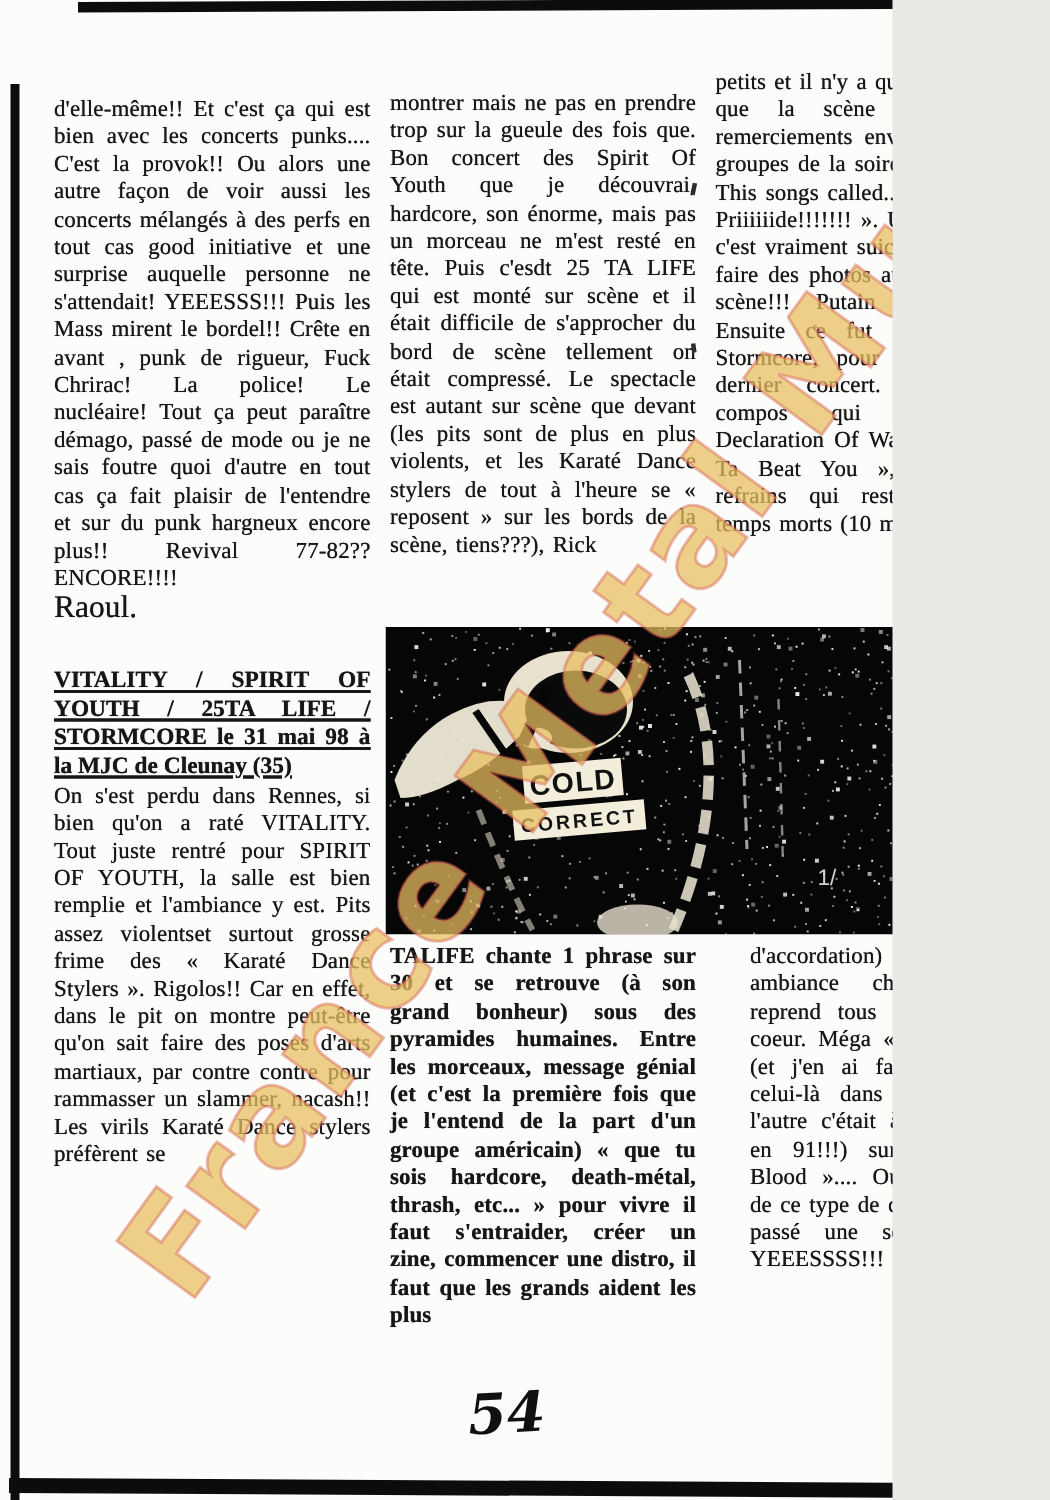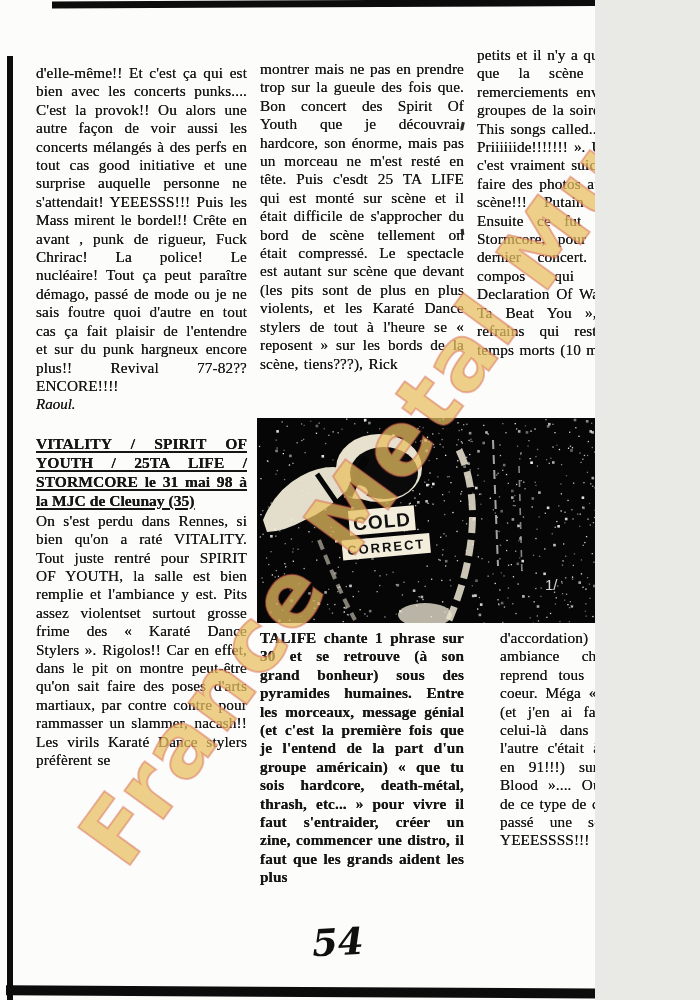--- a/index.html
+++ b/index.html
@@ -2,24 +2,24 @@
 <html><head>
 <meta charset="utf-8">
 <style>
   html,body{margin:0;padding:0;}
   body{width:700px;height:1000px;overflow:hidden;background:#e9e9e6;}
   .page{position:relative;width:595px;height:1000px;background:#fcfcfa;overflow:hidden;
         font-family:"Liberation Serif", serif;color:#161616;}
   .col{position:absolute;}
   .para{text-align:justify;font-size:15.3px;line-height:18.4px;letter-spacing:0.1px;
         word-spacing:1.5px;text-shadow:0 0 0.45px rgba(0,0,0,0.85);}
-  .signature{font-size:15px;line-height:18.4px;text-shadow:0 0 0.45px rgba(0,0,0,0.85);font-style:italic;}
+  .signature{font-size:21px;line-height:18.4px;text-shadow:0 0 0.45px rgba(0,0,0,0.85);}
   .heading{font-size:15.6px;line-height:19px;font-weight:700;text-align:justify;
            text-decoration:underline;text-decoration-thickness:1.8px;text-underline-offset:2px;
-           margin-top:20px;margin-bottom:2px;text-shadow:0 0 0.5px rgba(0,0,0,0.9);}
+           margin-top:30px;margin-bottom:2px;text-shadow:0 0 0.5px rgba(0,0,0,0.9);}
   .col1{left:36px;top:64px;width:211px;}
   .col2top{left:260px;top:60px;width:204px;}
   .col2bot{left:260px;top:629px;width:204px;font-weight:bold;}
   .col3top{left:477px;top:46px;width:199px;}
   .col3bot{left:500px;top:629px;width:197px;}
   .photo{position:absolute;left:257px;top:418px;width:412px;height:205px;z-index:1;}
   .photo svg{display:block;width:100%;height:100%;}
   .watermark{position:absolute;left:-85px;top:438px;width:900px;z-index:6;
              transform:rotate(-54deg);transform-origin:50% 50%;
              font-family:"DejaVu Sans", sans-serif;font-weight:bold;

